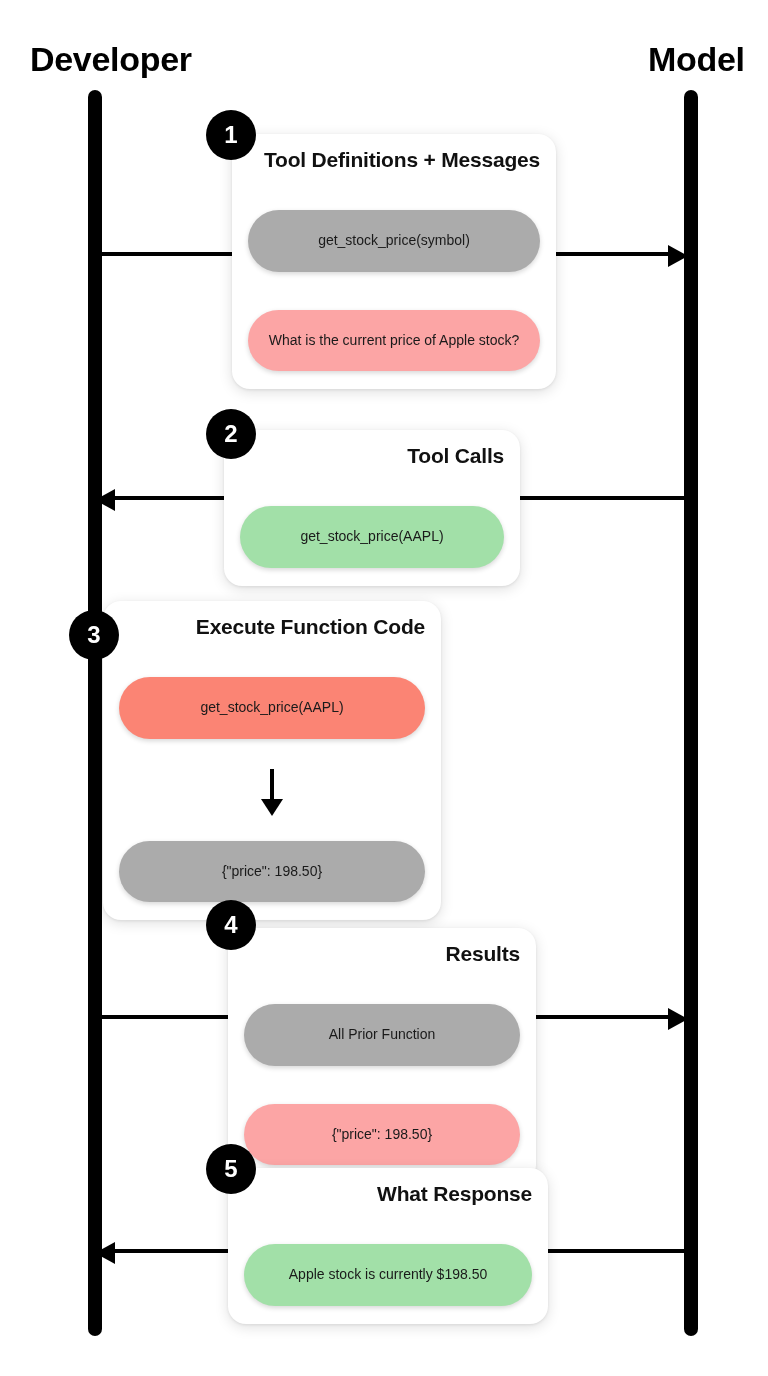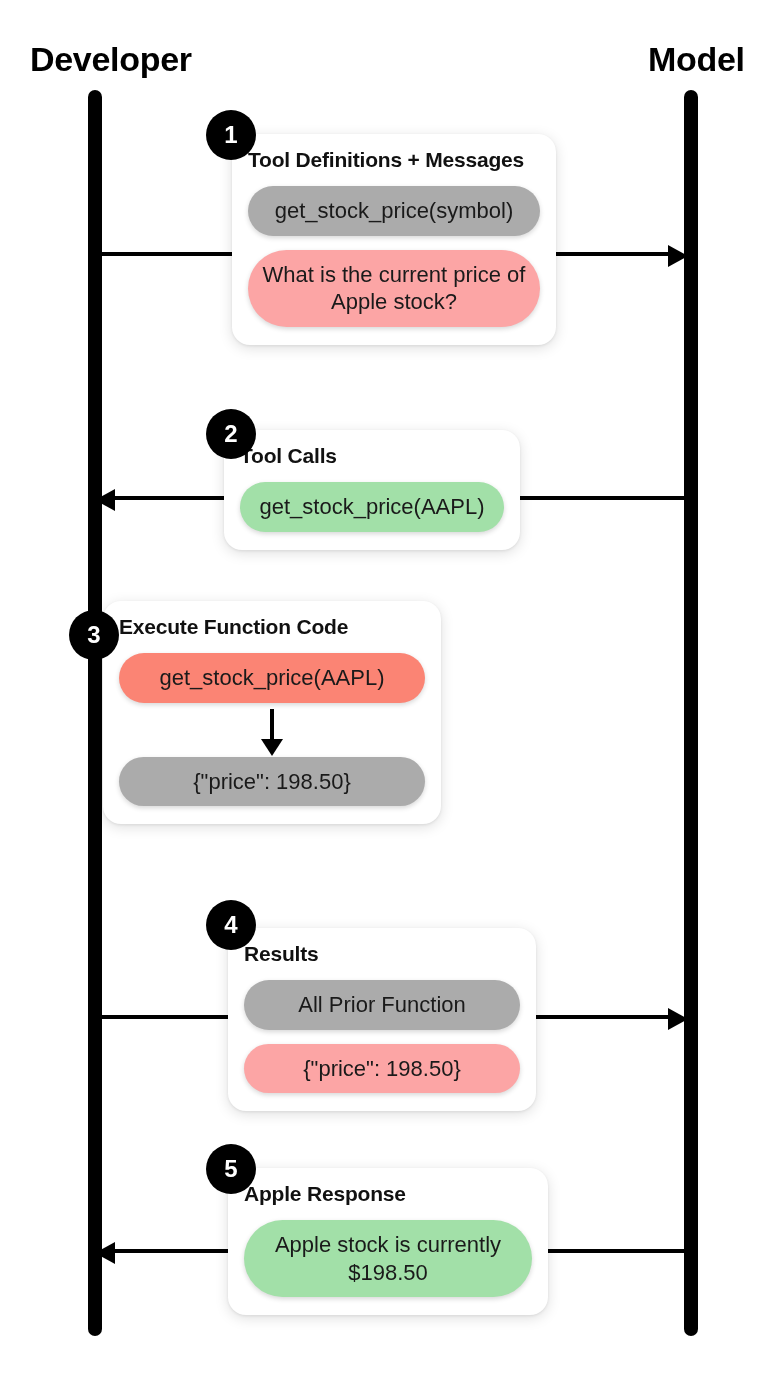--- a/index.html
+++ b/index.html
@@ -50,39 +50,40 @@
   
   .card{
     position:absolute;
     background:#ffffff;
     border-radius:18px;
     box-shadow:0 3px 14px rgba(0,0,0,0.13), 0 1px 3px rgba(0,0,0,0.08);
     box-sizing:border-box;
     padding:14px 16px 18px 16px;
     display:flex;
     flex-direction:column;
-    align-items:flex-start;
+    align-items:flex-end;
+    gap:24px;
   }
   .card-title{
     font-size:21px;
     font-weight:700;
     color:#111;
     text-align:center;
     letter-spacing:-0.2px;
     margin-bottom:14px;
     white-space:nowrap;
   }
   .pill{
     width:100%;
     box-sizing:border-box;
     border-radius:999px;
     text-align:center;
-    font-size:22px;
+    font-size:14px;
     color:#1a1a1a;
-    padding:11px 10px;
+    padding:22px 10px;
     line-height:1.25;
     box-shadow:0 2px 5px rgba(0,0,0,0.16);
   }
   .pill + .pill{margin-top:14px;}
   .pill.gray{background:#ababab;}
   .pill.blue{background:#fca5a5;}
   .pill.green{background:#a2e0a8;}
   .pill.red{background:#fb8474;}
 
   
@@ -182,18 +183,18 @@
     <div class="card-title">Results</div>
     <div class="pill gray">All Prior Function</div>
     <div class="pill blue">{"price": 198.50}</div>
   </div>
   <div class="badge" id="badge-4">4</div>
 
   <div class="msg" id="msg-5"></div>
   <div class="arrowhead left" id="msg-5-head"></div>
 
   <div class="card" id="card-5">
-    <div class="card-title">Apple Response</div>
+    <div class="card-title">What Response</div>
     <div class="pill green">Apple stock is currently $198.50</div>
   </div>
   <div class="badge" id="badge-5">5</div>
 
 </div>
 
 </body></html>

